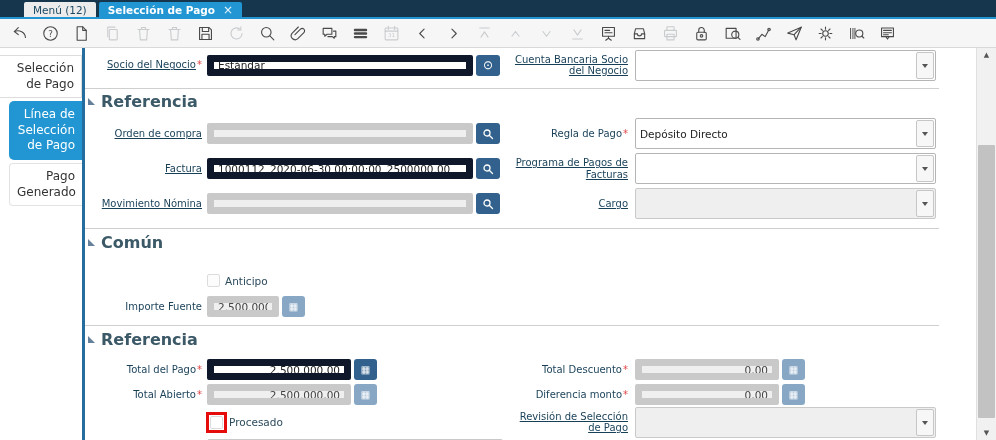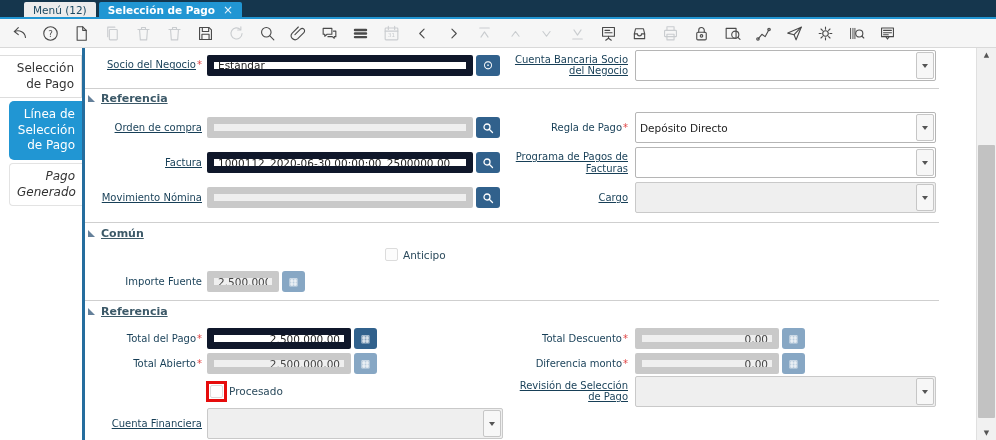--- a/index.html
+++ b/index.html
@@ -23,21 +23,21 @@
   .tbtn.disabled{color:#c9cccf;cursor:default;}
   .tbtn svg{display:block;}
   
   .main{display:flex;height:392px;}
   .sidebar{width:85px;background:#fff;border-right:3px solid var(--sidebar_divider);
     padding-top:7px;box-sizing:border-box;flex:0 0 auto;}
   .side-tab{font-size:12px;color:#333;text-align:right;padding:5px 7px;line-height:1.3;
     background:#fff;border:1px solid #ddd;border-left:none;margin-bottom:3px;cursor:pointer;}
   .side-tab.active{background:var(--accent_blue);color:#fff;margin-left:9px;border:none;
     border-radius:5px 0 0 5px;padding:6px 7px;}
-  .side-tab.italic{font-style:italic;margin-left:9px;border:1px solid #e3e3e3;border-right:none;
+  .side-tab.italic{margin-left:9px;border:1px solid #e3e3e3;border-right:none;
     border-radius:4px 0 0 4px;}
   
   .content{flex:1;padding-top:6px;overflow:hidden;}
   .frow{display:flex;align-items:center;margin-bottom:4px;}
   .lbl{width:117px;flex:0 0 auto;text-align:right;font-size:10px;line-height:1.12;
     color:#173f57;cursor:default;}
   .lbl.link{text-decoration:underline;cursor:pointer;}
   .lbl.required::after{content:"*";color:var(--required_red);margin-left:1px;text-decoration:none;display:inline-block;}
   .lcol-fld{width:296px;flex:0 0 auto;margin-left:5px;display:flex;align-items:center;}
   .rlbl{width:115px;flex:0 0 auto;margin-left:10px;}
@@ -60,27 +60,27 @@
   .combo-arrow{position:absolute;right:1px;top:1px;bottom:1px;width:16px;background:#f7f7f7;
     border:1px solid #c6c6c6;border-radius:2px;display:flex;align-items:center;justify-content:center;}
   .tri{width:0;height:0;border:3.5px solid transparent;border-top:4.5px solid #555;margin-top:4px;}
   .cb{width:13px;height:13px;box-sizing:border-box;background:#fcfcfc;border:1px solid #dcdcdc;
     border-radius:2px;display:inline-block;cursor:pointer;flex:0 0 auto;}
   .cb-label{font-size:10.5px;color:#2b4a5c;margin-left:5px;}
   .red-ann{display:inline-flex;border:3px solid var(--annotation_red);padding:1px;margin-left:-1px;}
   .sep{border:none;border-top:1px solid #cfcfcf;margin:11px 37px 0 0;}
   .sect{display:flex;align-items:center;gap:6px;margin:4px 0 7px 3px;}
   .sect .tri-ico{width:0;height:0;border-bottom:7px solid #64809a;border-right:7px solid transparent;}
-  .sect .sect-title{font-size:11px;font-weight:bold;color:#3c5968;text-decoration:underline;}
+  .sect .sect-title{font-size:16px;font-weight:bold;color:#3c5968;}
   
   .rowA{height:22px;margin-bottom:0;}
   .hr1{margin-top:12px;} .sect1{margin-top:3px;}
   .rowB{margin-top:7px;}
   .hr2{margin-top:9px;}
-  .rowE{margin-top:8px;height:15px;flex-direction:column;}
+  .rowE{margin-top:21px;height:15px;}
   .rowF{margin-top:8px;}
   .rowG{margin-top:6px;}
   .hr3{margin-top:8px;}
   .rowH{margin-top:10px;}
   .rowJ{margin-top:2px;height:26px;}
   .rowK{margin-top:2px;}
   
   .vscroll{width:19px;flex:0 0 auto;background:#f1f1f1;border-left:1px solid #e0e0e0;
     display:flex;flex-direction:column;}
   .sarrow{height:14px;display:flex;align-items:center;justify-content:center;font-size:7px;

